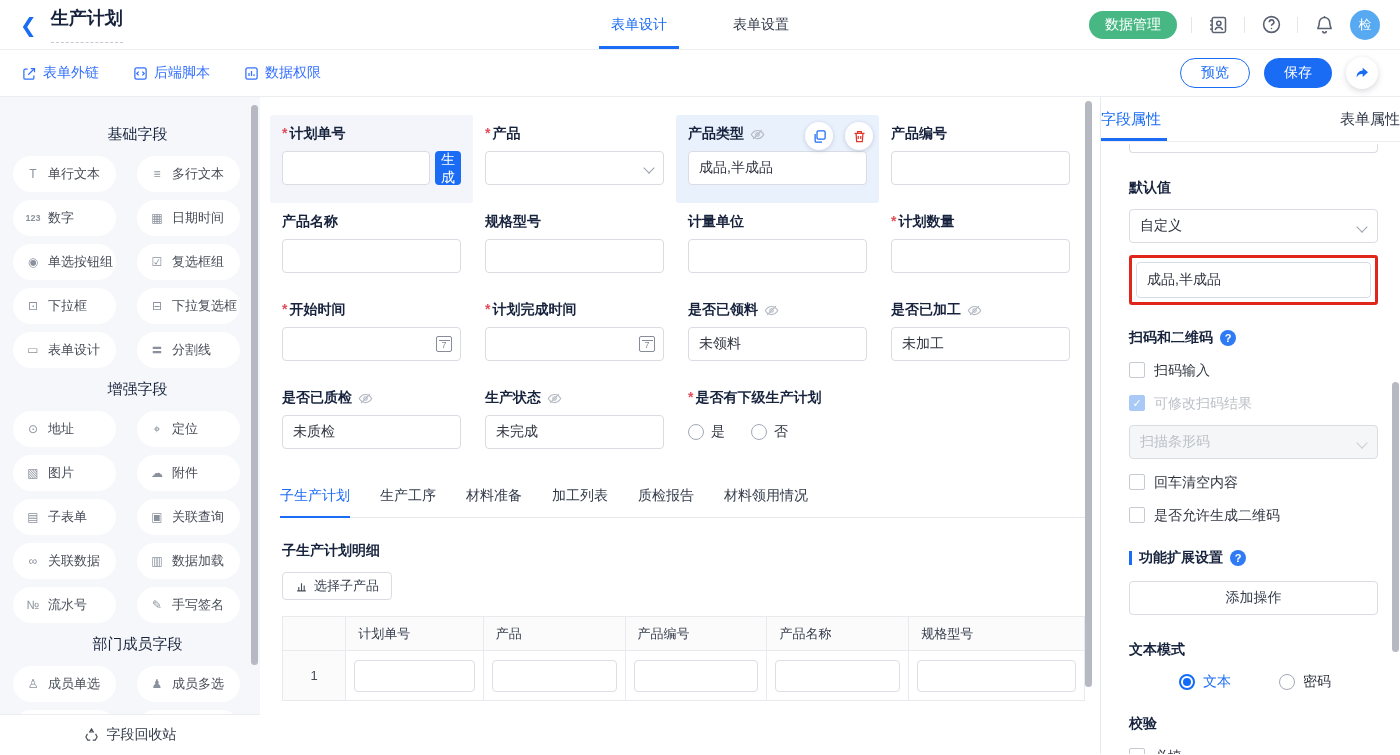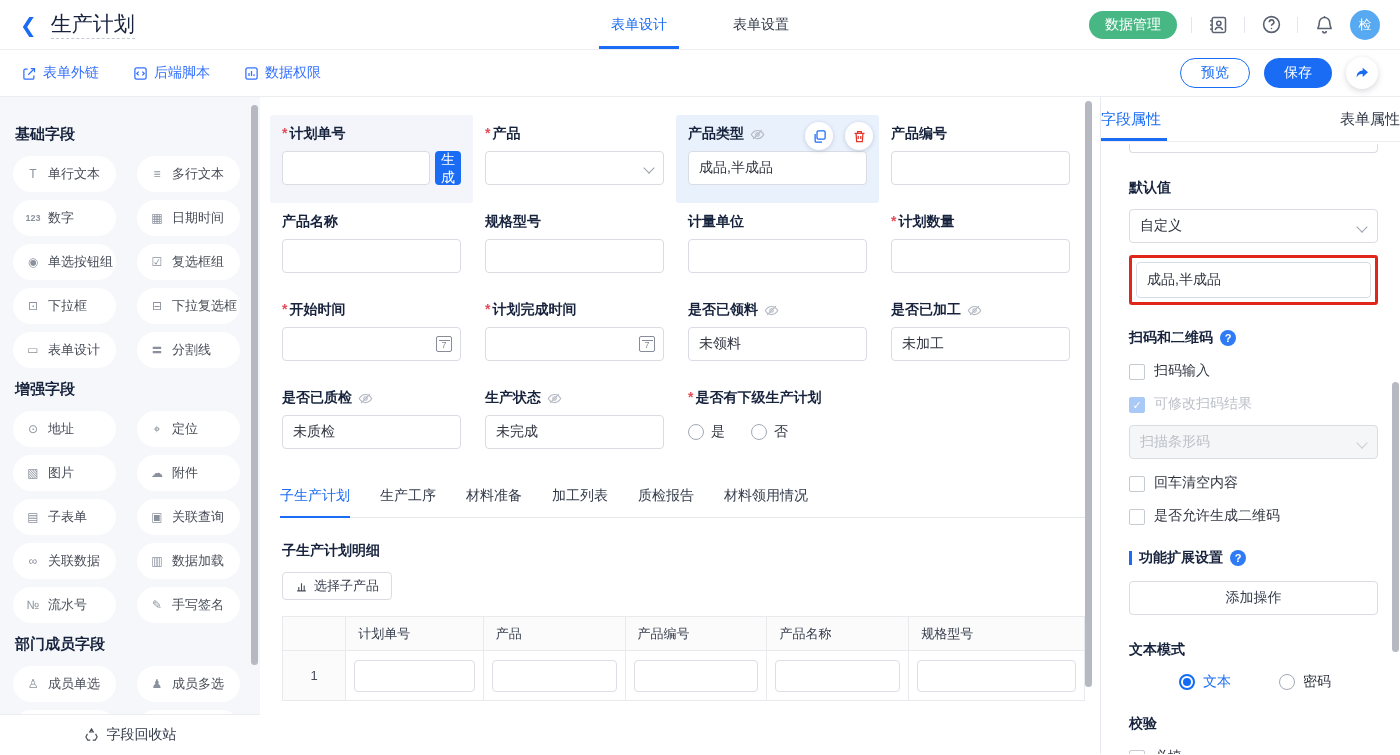--- a/index.html
+++ b/index.html
@@ -2,21 +2,21 @@
 <html><head>
 <meta charset="utf-8">
 <style>
   * { box-sizing: border-box; margin: 0; padding: 0; }
   html,body { width:1400px; height:755px; overflow:hidden; }
   body { font-family:"Liberation Sans","DejaVu Sans",sans-serif; color:#1f2430; background:#fff; font-size:14px; }
 
   
   .header { height:50px; border-bottom:1px solid #ebedf1; display:flex; align-items:center; padding:0 20px; position:relative; background:#fff; }
   .back { color:#1a6cf5; font-size:20px; font-weight:bold; cursor:pointer; margin-right:14px; line-height:1; }
-  .app-title { font-size:21px; font-weight:normal; color:#17233d; border-bottom:1px dashed #c3c8d2; padding-bottom:0; }
+  .app-title { font-size:18px; font-weight:bold; color:#17233d; border-bottom:1px dashed #c3c8d2; padding-bottom:12px; }
   .header-tabs { position:absolute; left:50%; transform:translateX(-50%); display:flex; gap:66px; height:100%; align-items:center; }
   .htab { font-size:14px; color:#333b4a; height:100%; display:flex; align-items:center; position:relative; cursor:pointer; }
   .htab.active { color:#1a6cf5; }
   .htab.active::after { content:""; position:absolute; left:-12px; right:-12px; bottom:0; height:3px; background:#1a6cf5; }
   .header-right { margin-left:auto; display:flex; align-items:center; gap:14px; }
   .pill-green { background:#47b884; color:#fff; border:none; height:28px; padding:0 16px; border-radius:15px; font-size:14px; cursor:pointer; }
   .hdivider { width:1px; height:16px; background:#e3e6ec; }
   .hicon { width:24px; height:24px; display:flex; align-items:center; justify-content:center; color:#5a6170; cursor:pointer; }
   .avatar { width:30px; height:30px; border-radius:50%; background:#57aaf2; color:#fff; display:flex; align-items:center; justify-content:center; font-size:13px; cursor:pointer; }
 
@@ -27,21 +27,21 @@
   .toolbar-right { margin-left:auto; display:flex; align-items:center; gap:14px; }
   .btn-outline { height:30px; padding:0 20px; border-radius:16px; border:1px solid #1a6cf5; color:#1a6cf5; background:#fff; font-size:14px; cursor:pointer; }
   .btn-primary { height:30px; padding:0 20px; border-radius:16px; border:none; color:#fff; background:#1a6cf5; font-size:14px; cursor:pointer; }
   .btn-share { width:32px; height:32px; border-radius:50%; background:#fff; border:none; box-shadow:0 2px 6px rgba(31,41,66,.18); display:flex; align-items:center; justify-content:center; cursor:pointer; }
 
   
   .main { display:flex; height:657px; }
 
   
   .sidebar { width:260px; background:#f6f7fa; position:relative; padding:16px 0 0 13px; flex:none; overflow:hidden; }
-  .side-section-title { font-size:15px; font-weight:bold; color:#17233d; margin:12px 0 12px 2px; }
+  .side-section-title { font-size:15px; font-weight:normal; color:#17233d; margin:12px 0 12px 2px;text-align:center; }
   .side-grid { display:grid; grid-template-columns:103px 103px; column-gap:21px; row-gap:8px; }
   .side-pill { height:36px; background:#fff; border-radius:18px; display:flex; align-items:center; padding-left:12px; gap:7px; font-size:13px; color:#474c57; cursor:grab; }
   .side-pill .pi { color:#8b919c; font-size:12px; width:16px; text-align:center; flex:none; }
   .side-scroll { position:absolute; top:8px; right:2px; width:7px; height:560px; border-radius:4px; background:#b6b9c1; }
   .recycle-bar { position:absolute; left:0; right:0; bottom:0; height:40px; background:#fff; border-top:1px solid #ecedf1; display:flex; align-items:center; justify-content:center; gap:8px; font-size:14px; color:#333b4a; cursor:pointer; }
 
   
   .canvas { width:840px; background:#fff; position:relative; padding:18px 0 0 10px; flex:none; overflow:hidden; }
   .canvas-scroll { position:absolute; top:4px; right:8px; width:7px; height:586px; border-radius:4px; background:#b6b9c1; }
   .fgrid { display:grid; grid-template-columns:repeat(4,203px); grid-auto-rows:88px; }
@@ -85,21 +85,21 @@
   .ptab.active::after { content:""; position:absolute; left:-6px; right:-6px; bottom:0; height:3px; background:#1a6cf5; }
   .panel-body { padding:0 22px 0 28px; }
   .cut-input { height:9px; border:1px solid #d9dce3; border-top:none; border-radius:0 0 4px 4px; margin-top:2px; }
   .plabel { font-size:14px; font-weight:bold; color:#17233d; display:flex; align-items:center; gap:7px; }
   .pselect { position:relative; height:34px; border:1px solid #d9dce3; border-radius:4px; display:flex; align-items:center; padding:0 10px; font-size:14px; color:#303540; margin-top:12px; cursor:pointer; background:#fff; }
   .pselect .chev { position:absolute; right:11px; top:13px; width:8px; height:8px; border-right:1.5px solid #9aa0ab; border-bottom:1.5px solid #9aa0ab; transform:rotate(45deg); }
   .pselect.disabled { background:#f5f6f8; color:#bcc0c8; cursor:default; }
   .red-box { border:3px solid #e0251b; border-radius:3px; padding:4px; margin-top:12px; }
   .red-box .finput { height:36px; border-radius:4px; }
   .qmark { width:16px; height:16px; border-radius:50%; background:#2f7bf6; color:#fff; font-size:11px; display:inline-flex; align-items:center; justify-content:center; font-weight:bold; cursor:pointer; }
-  .cbrow { display:flex; align-items:flex-end; gap:9px; font-size:14px; color:#303540; margin-top:15px; cursor:pointer; }
+  .cbrow { display:flex; align-items:flex-start; gap:9px; font-size:14px; color:#303540; margin-top:15px; cursor:pointer; }
   .cb { width:16px; height:16px; border:1px solid #c6cad2; border-radius:2px; background:#fff; flex:none; position:relative; }
   .cb.checked-disabled { background:#a9c9f6; border-color:#a9c9f6; }
   .cb.checked-disabled::after { content:"✓"; position:absolute; color:#fff; font-size:11px; left:2.5px; top:0.5px; font-weight:bold; }
   .cbrow.disabled { color:#bcc0c8; cursor:default; }
   .sec-title-bar { display:flex; align-items:center; gap:7px; margin-top:24px; font-size:14px; font-weight:bold; color:#17233d; }
   .blue-bar { width:3px; height:14px; background:#1a6cf5; flex:none; }
   .add-op { width:100%; height:34px; margin-top:14px; border:1px solid #d9dce3; border-radius:4px; background:#fff; font-size:14px; color:#333b4a; cursor:pointer; font-family:inherit; }
   .pradios { display:flex; gap:48px; margin-top:14px; padding-left:50px; }
   .pradio { display:flex; align-items:center; gap:8px; font-size:14px; color:#303540; cursor:pointer; }
   .pradio .rdot { border-color:#a3a9b5; }

